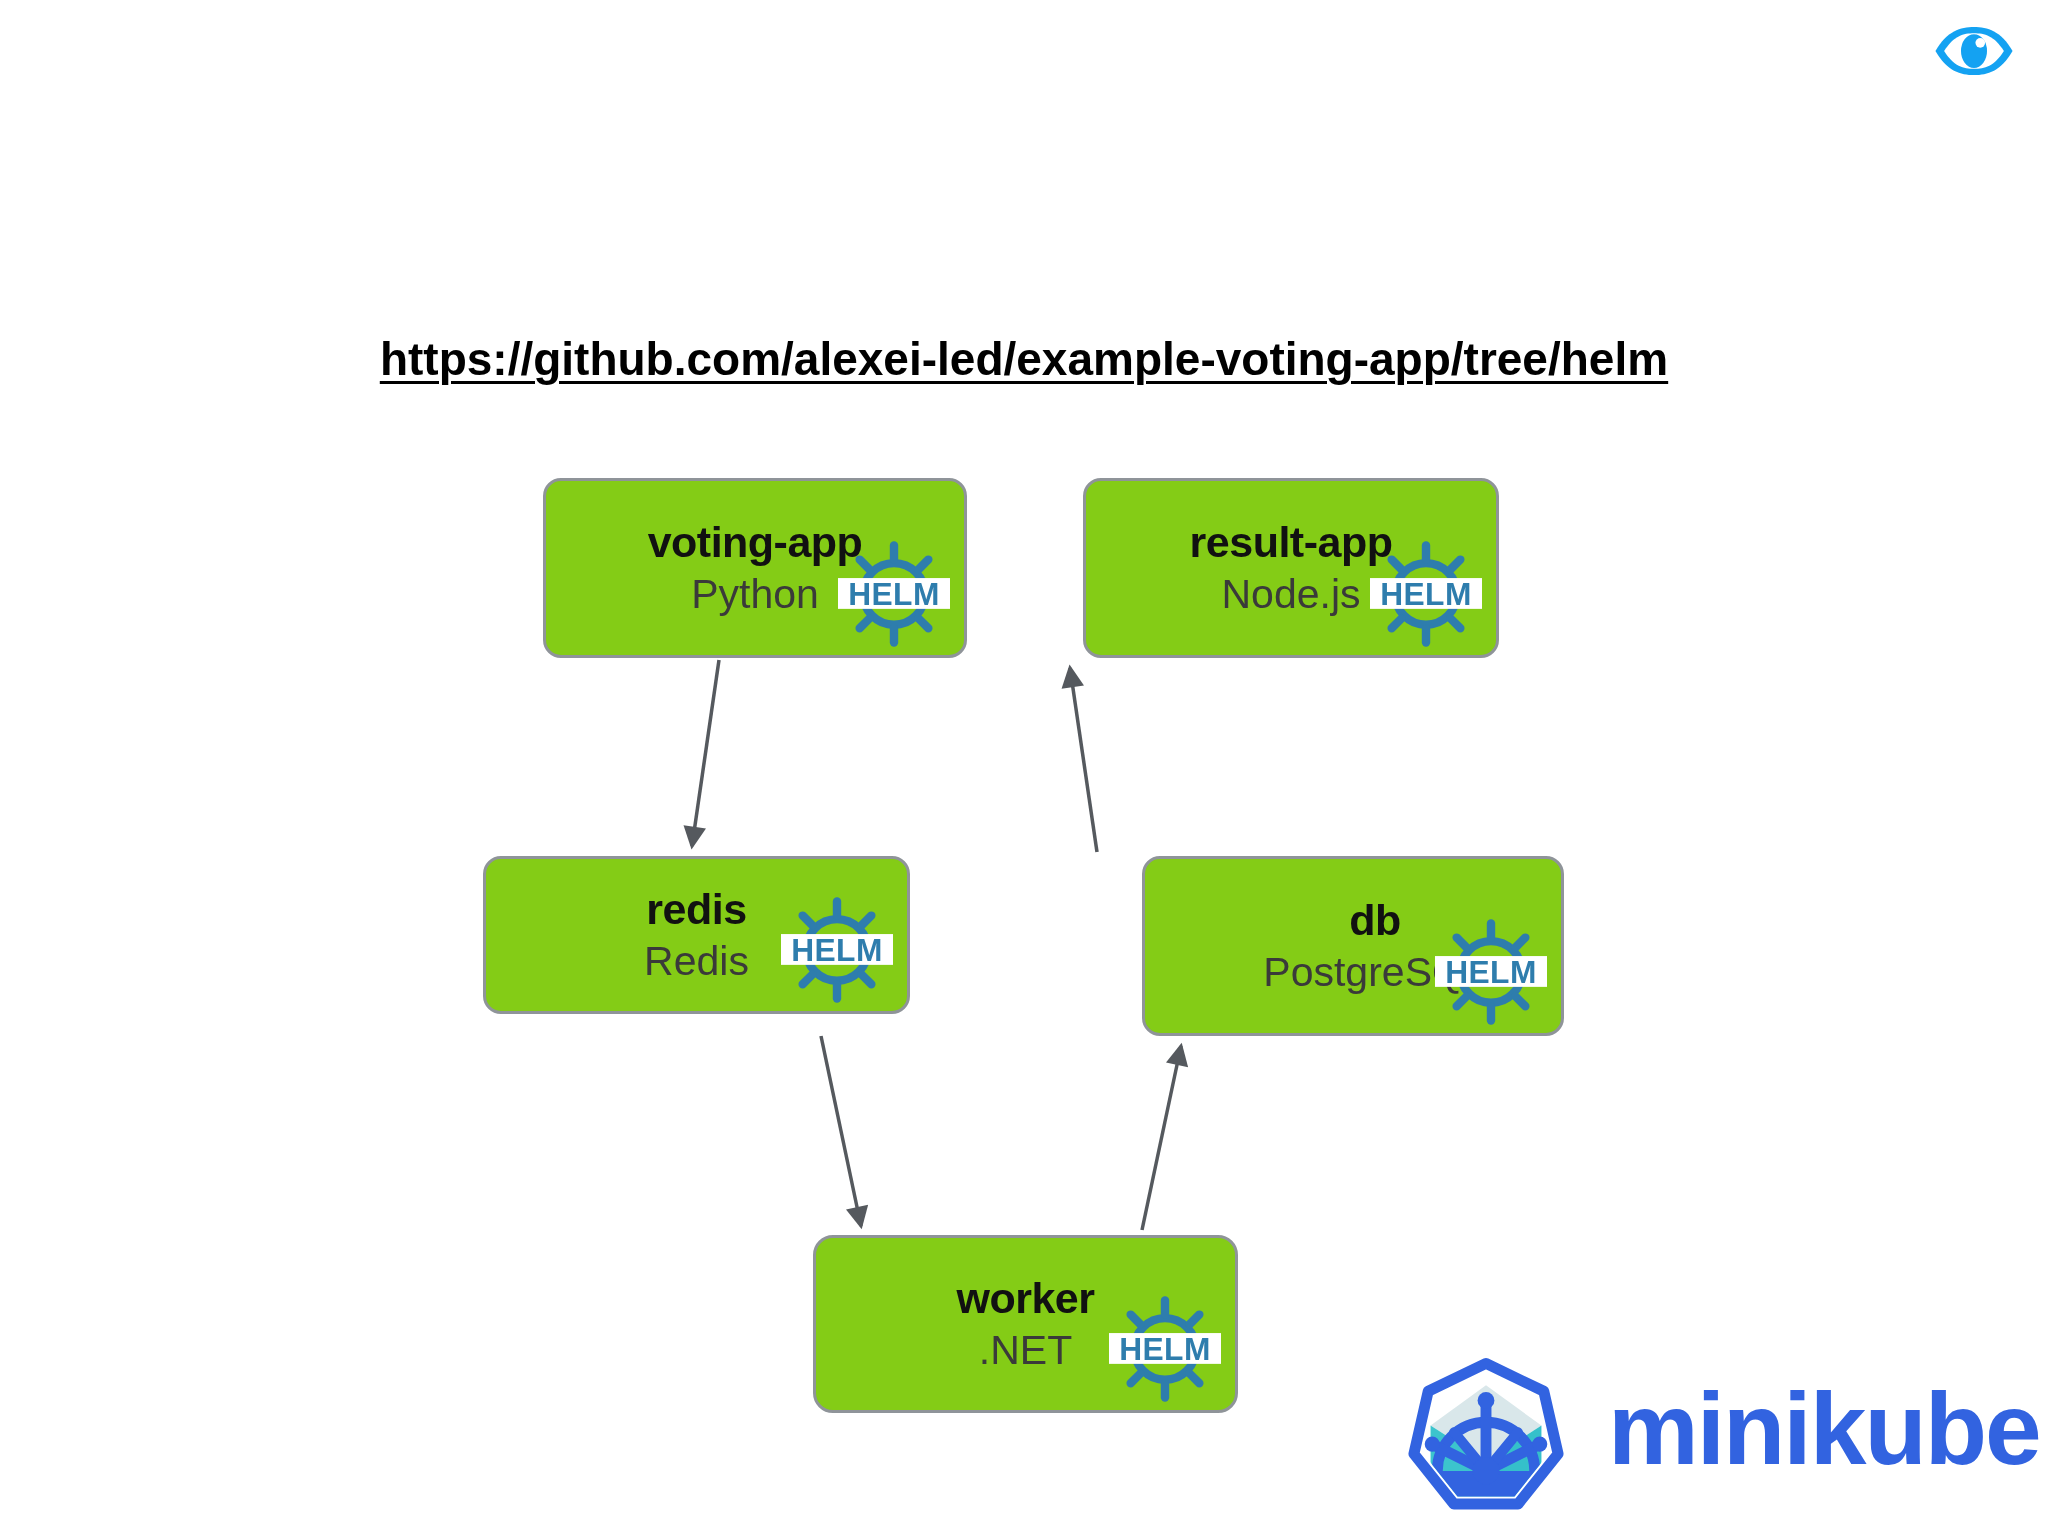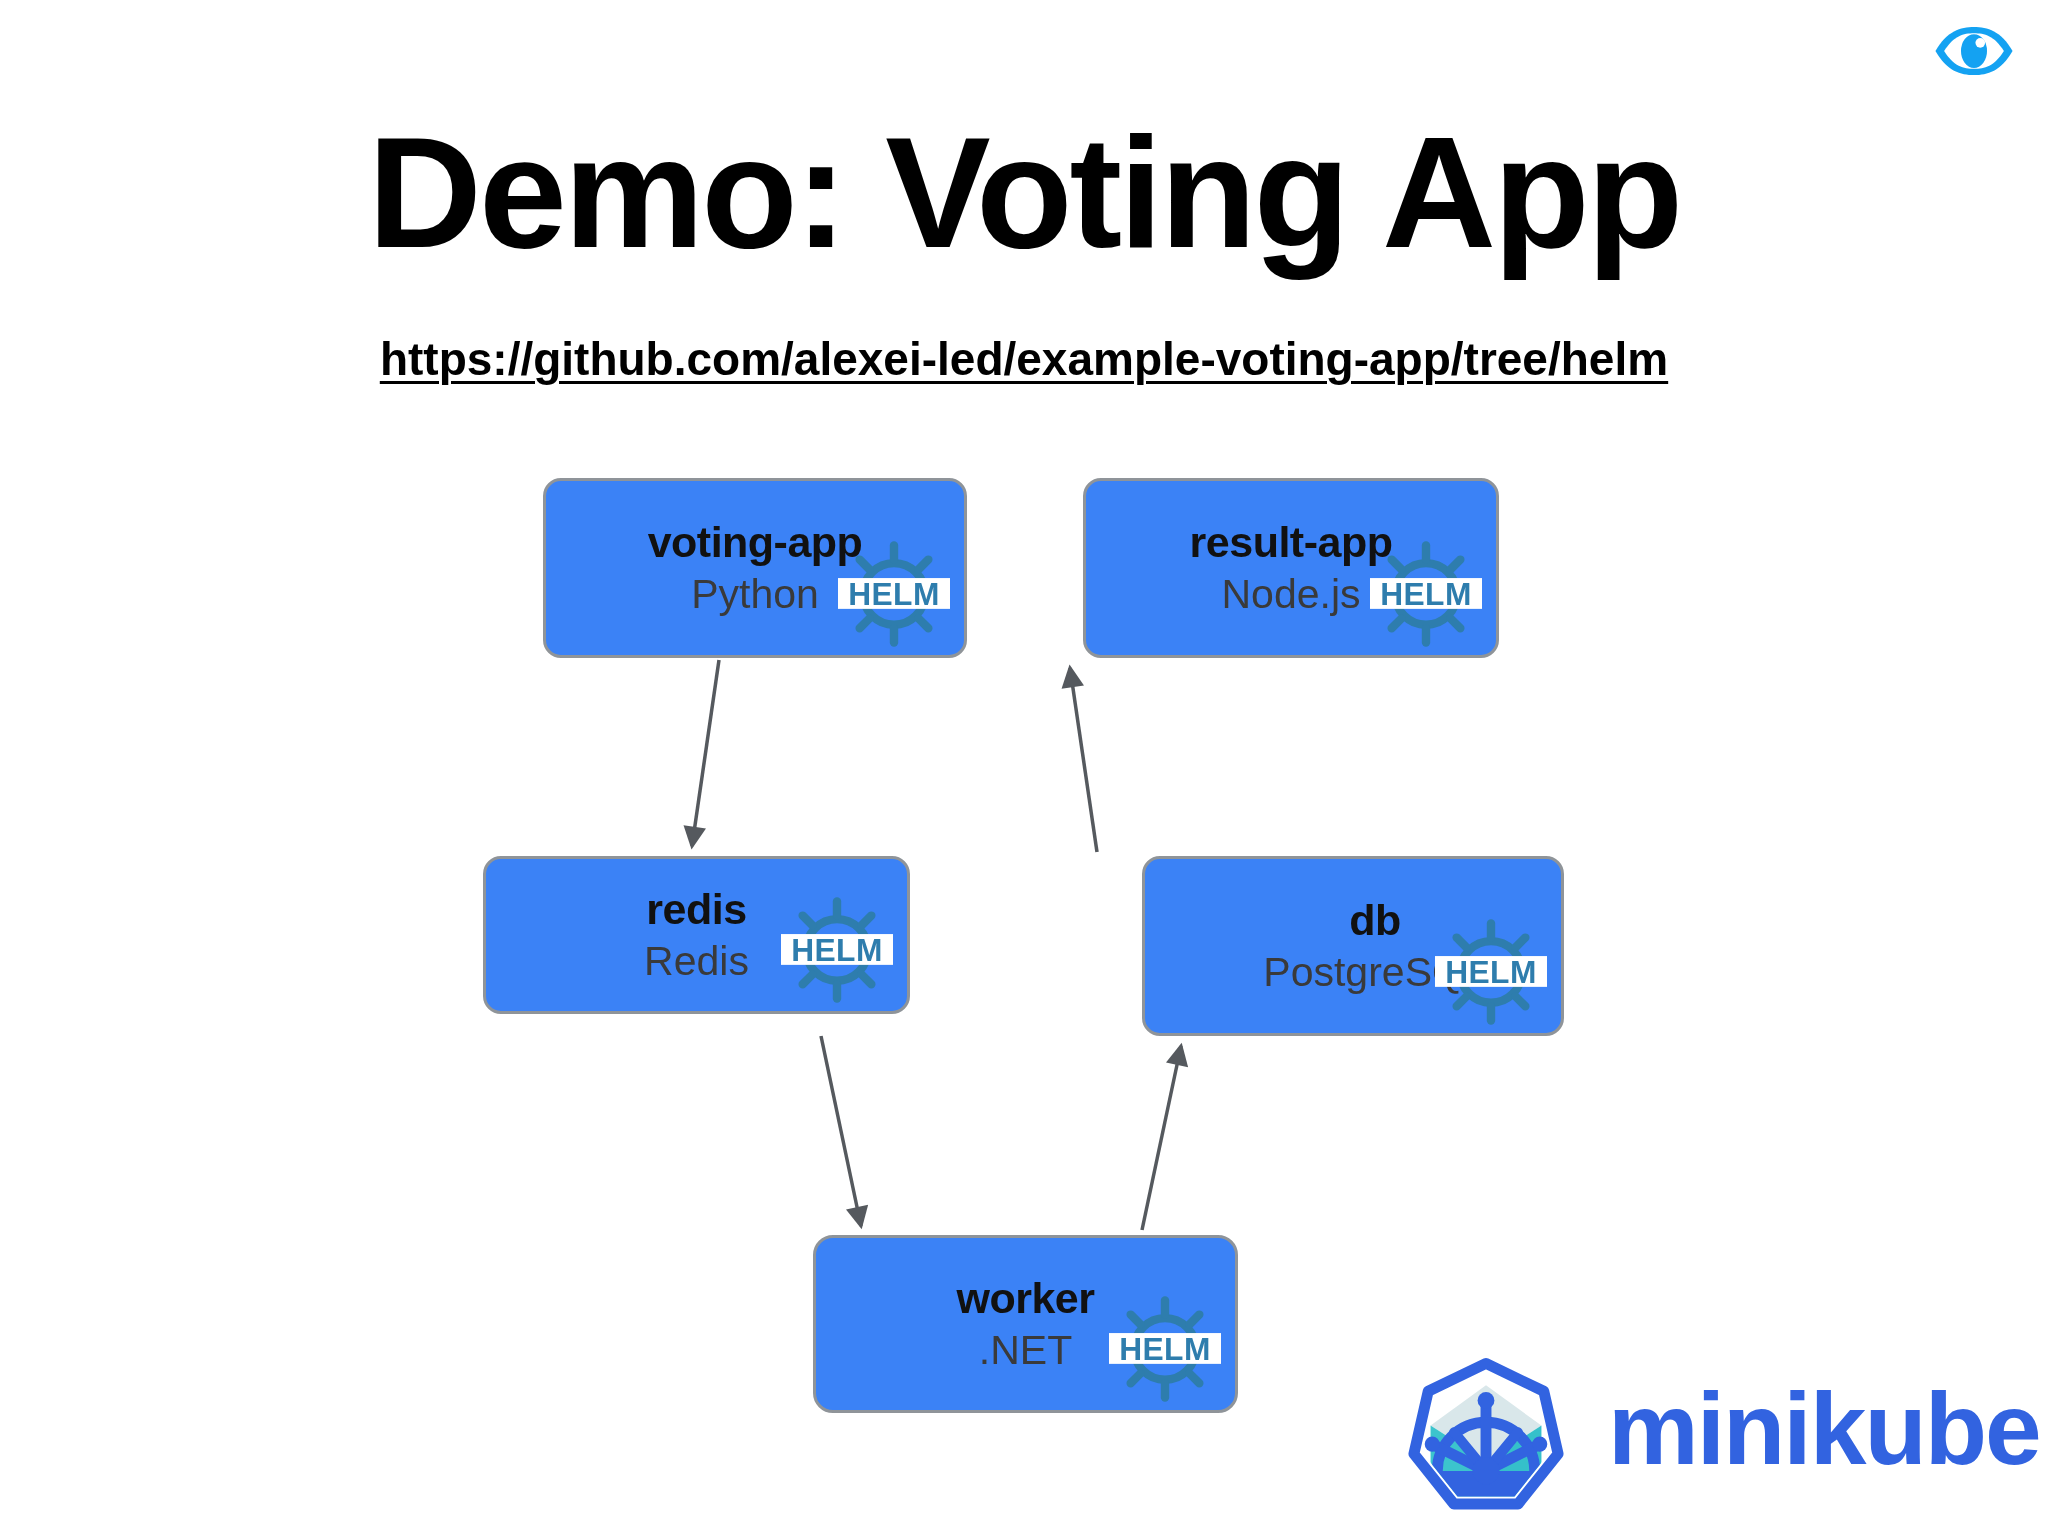--- a/index.html
+++ b/index.html
@@ -30,21 +30,21 @@
     position:absolute;left:0;right:0;top:332px;
     text-align:center;
     font-size:46px;font-weight:700;color:#000;
     text-decoration:underline;text-decoration-thickness:3px;text-underline-offset:6px;
     white-space:nowrap;
   }
   .link a{color:#000;text-decoration:inherit;}
 
   .node{
     position:absolute;
-    background:#3b82f6;
+    background:#84cc16;
     border:3px solid var(--box-border);
     border-radius:18px;
     display:flex;flex-direction:column;align-items:center;justify-content:center;
     gap:10px;
     box-sizing:border-box;
   }
   .node .name{font-size:43px;font-weight:700;color:var(--name-color);letter-spacing:-0.5px;line-height:1;}
   .node .tech{font-size:41px;font-weight:400;color:var(--tech-color);line-height:1;}
   .helm-badge{position:absolute;right:14px;bottom:6px;width:112px;height:112px;}
   .helm-text{font-family:"Liberation Sans",sans-serif;font-weight:700;font-size:34px;
@@ -92,21 +92,20 @@
     </defs>
   </svg>
 
   <svg class="eye" viewBox="0 0 84 56">
     <path d="M2,28 C14,7 28,3 42,3 C56,3 70,7 82,28 C70,49 56,53 42,53 C28,53 14,49 2,28 Z" style="fill:var(--eye-blue)"></path>
     <path d="M11,28 C21,12 31,9.5 42,9.5 C53,9.5 63,12 73,28 C63,44 53,46.5 42,46.5 C31,46.5 21,44 11,28 Z" fill="#ffffff"></path>
     <ellipse cx="42" cy="28" rx="13.5" ry="17.5" style="fill:var(--eye-blue)"></ellipse>
     <circle cx="48.5" cy="19.5" r="5" fill="#ffffff"></circle>
   </svg>
 
-  <div class="title">Demo: Voting App</div>
   <div class="link">
     <a href="#">https://github.com/alexei-led/example-voting-app/tree/helm</a>
   </div>
 
   <svg class="edges" width="2048" height="1536" viewBox="0 0 2048 1536">
     <line x1="719" y1="660" x2="692" y2="846" marker-end="url(#arrowhead)"></line>
     <line x1="821" y1="1036" x2="861" y2="1226" marker-end="url(#arrowhead)"></line>
     <line x1="1142" y1="1230" x2="1181" y2="1046" marker-end="url(#arrowhead)"></line>
     <line x1="1097" y1="852" x2="1070" y2="668" marker-end="url(#arrowhead)"></line>
   </svg>

